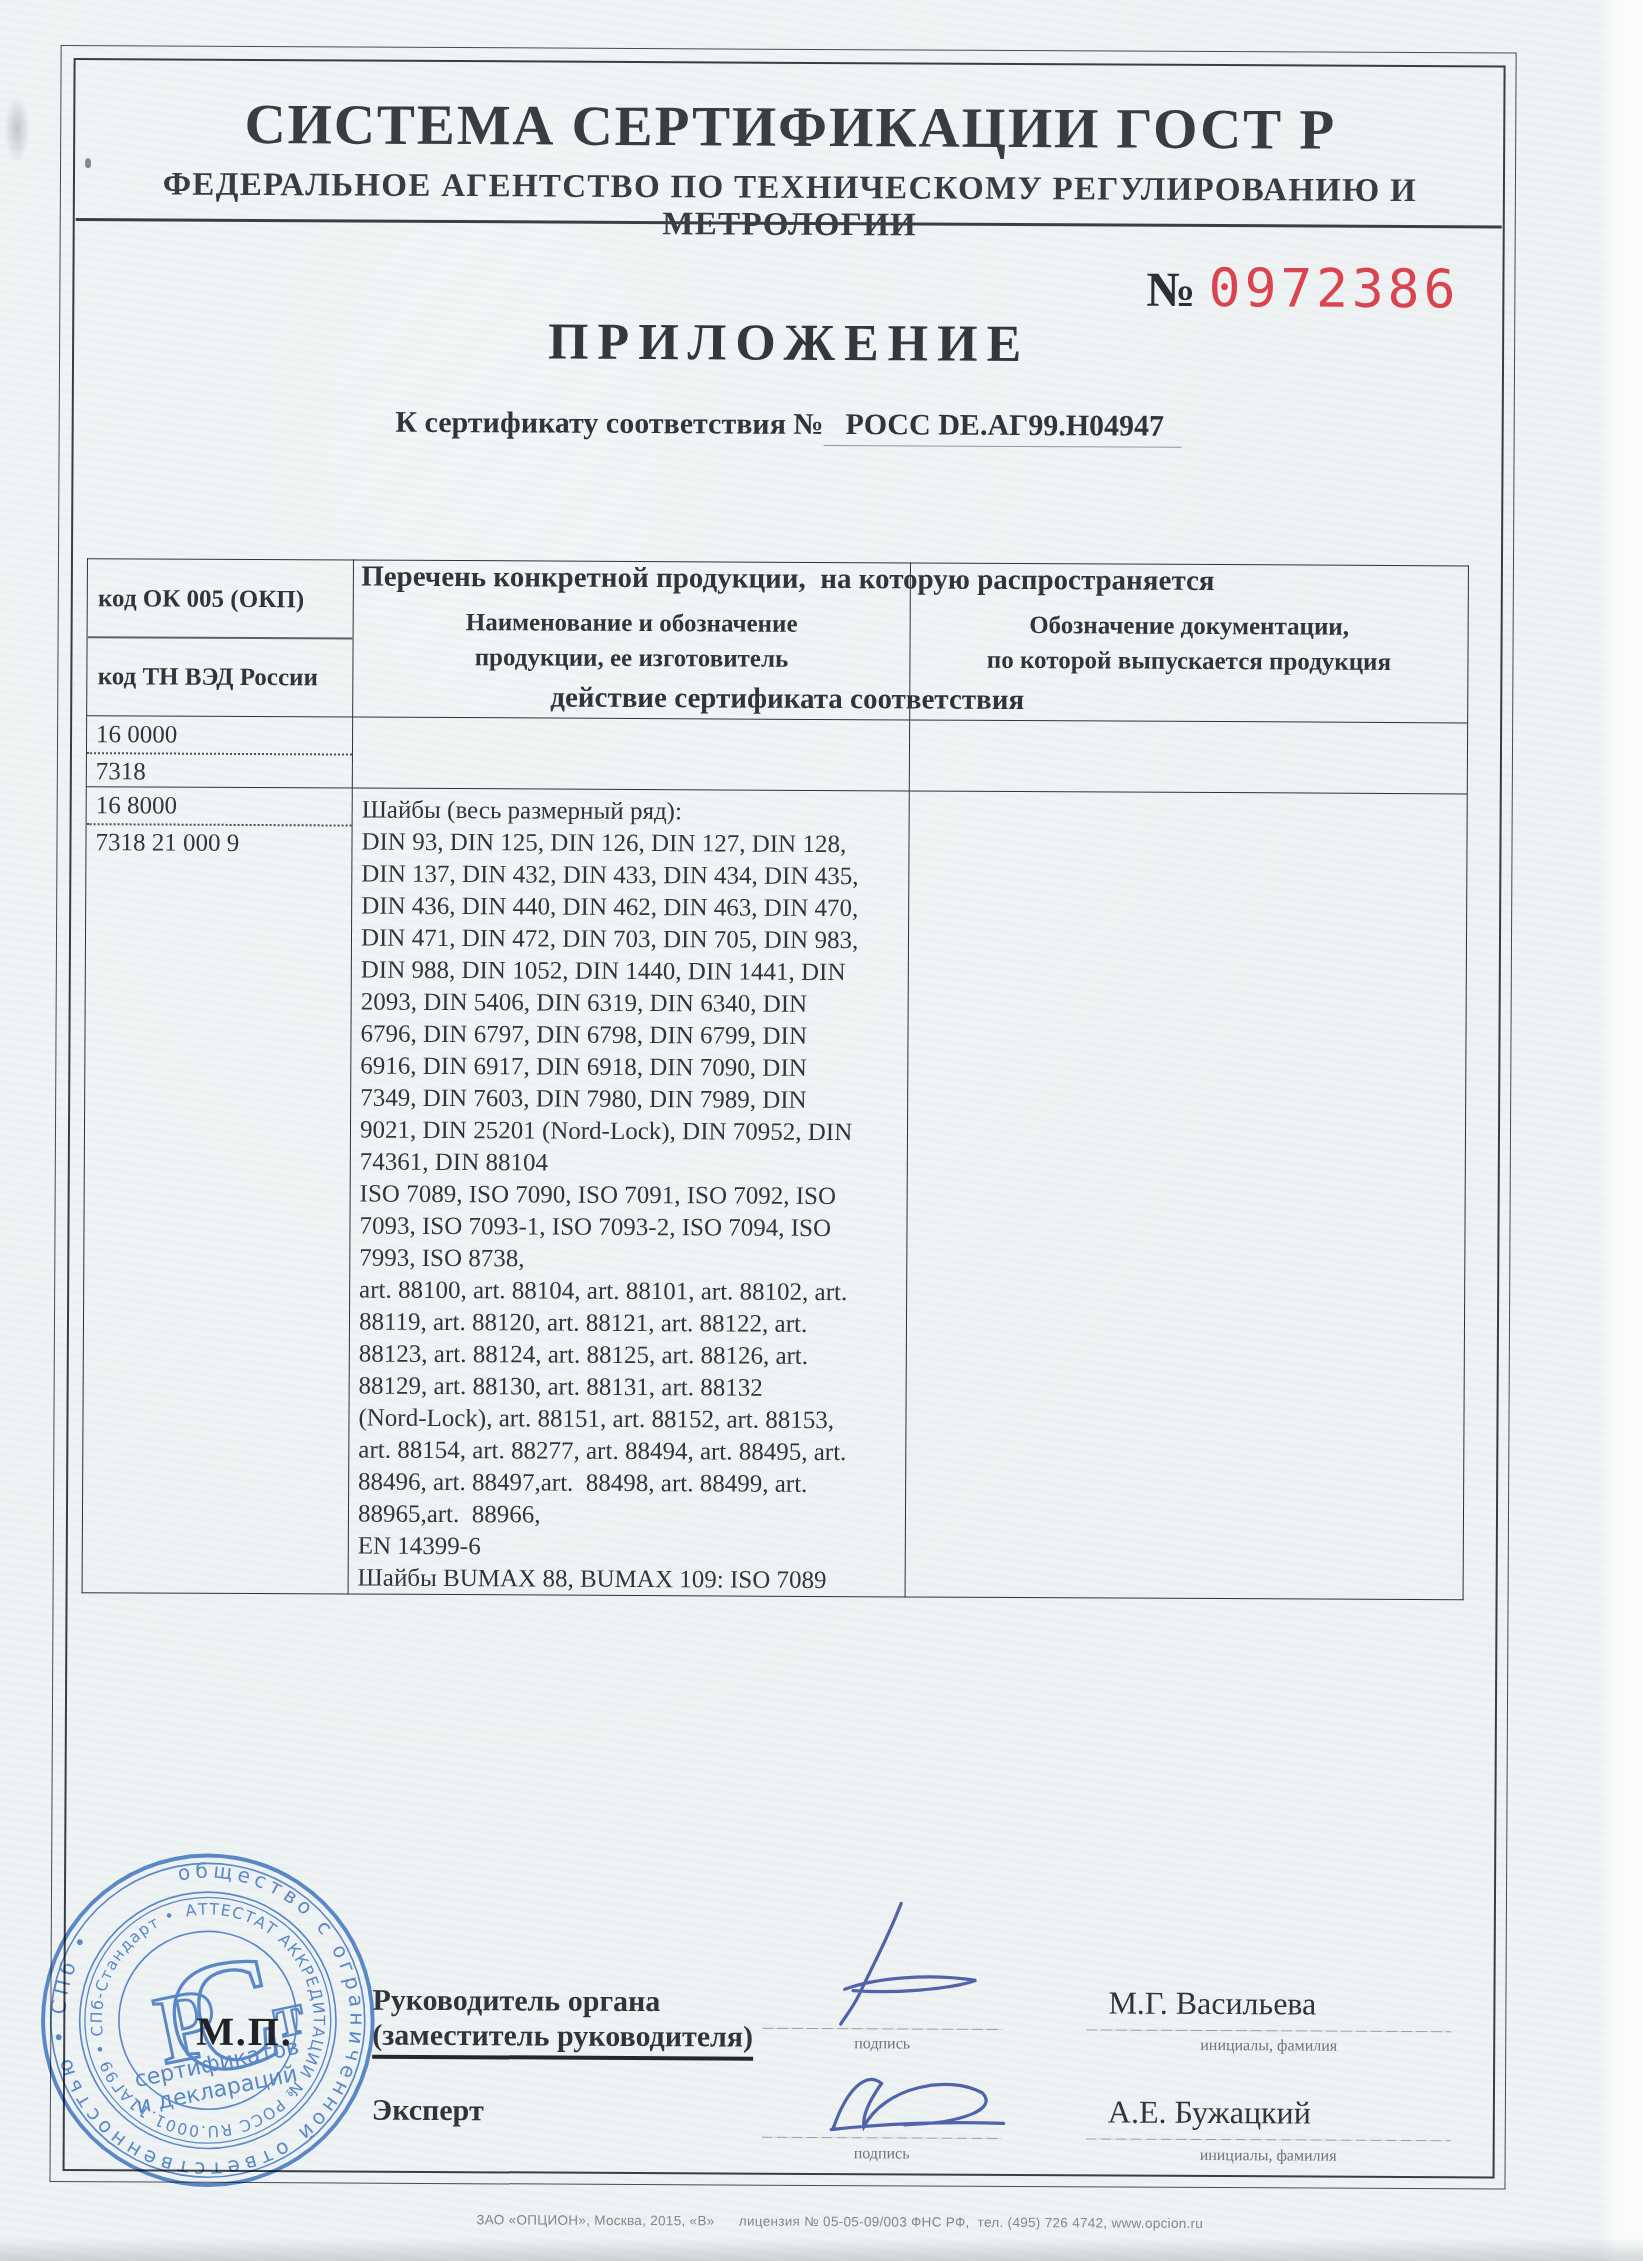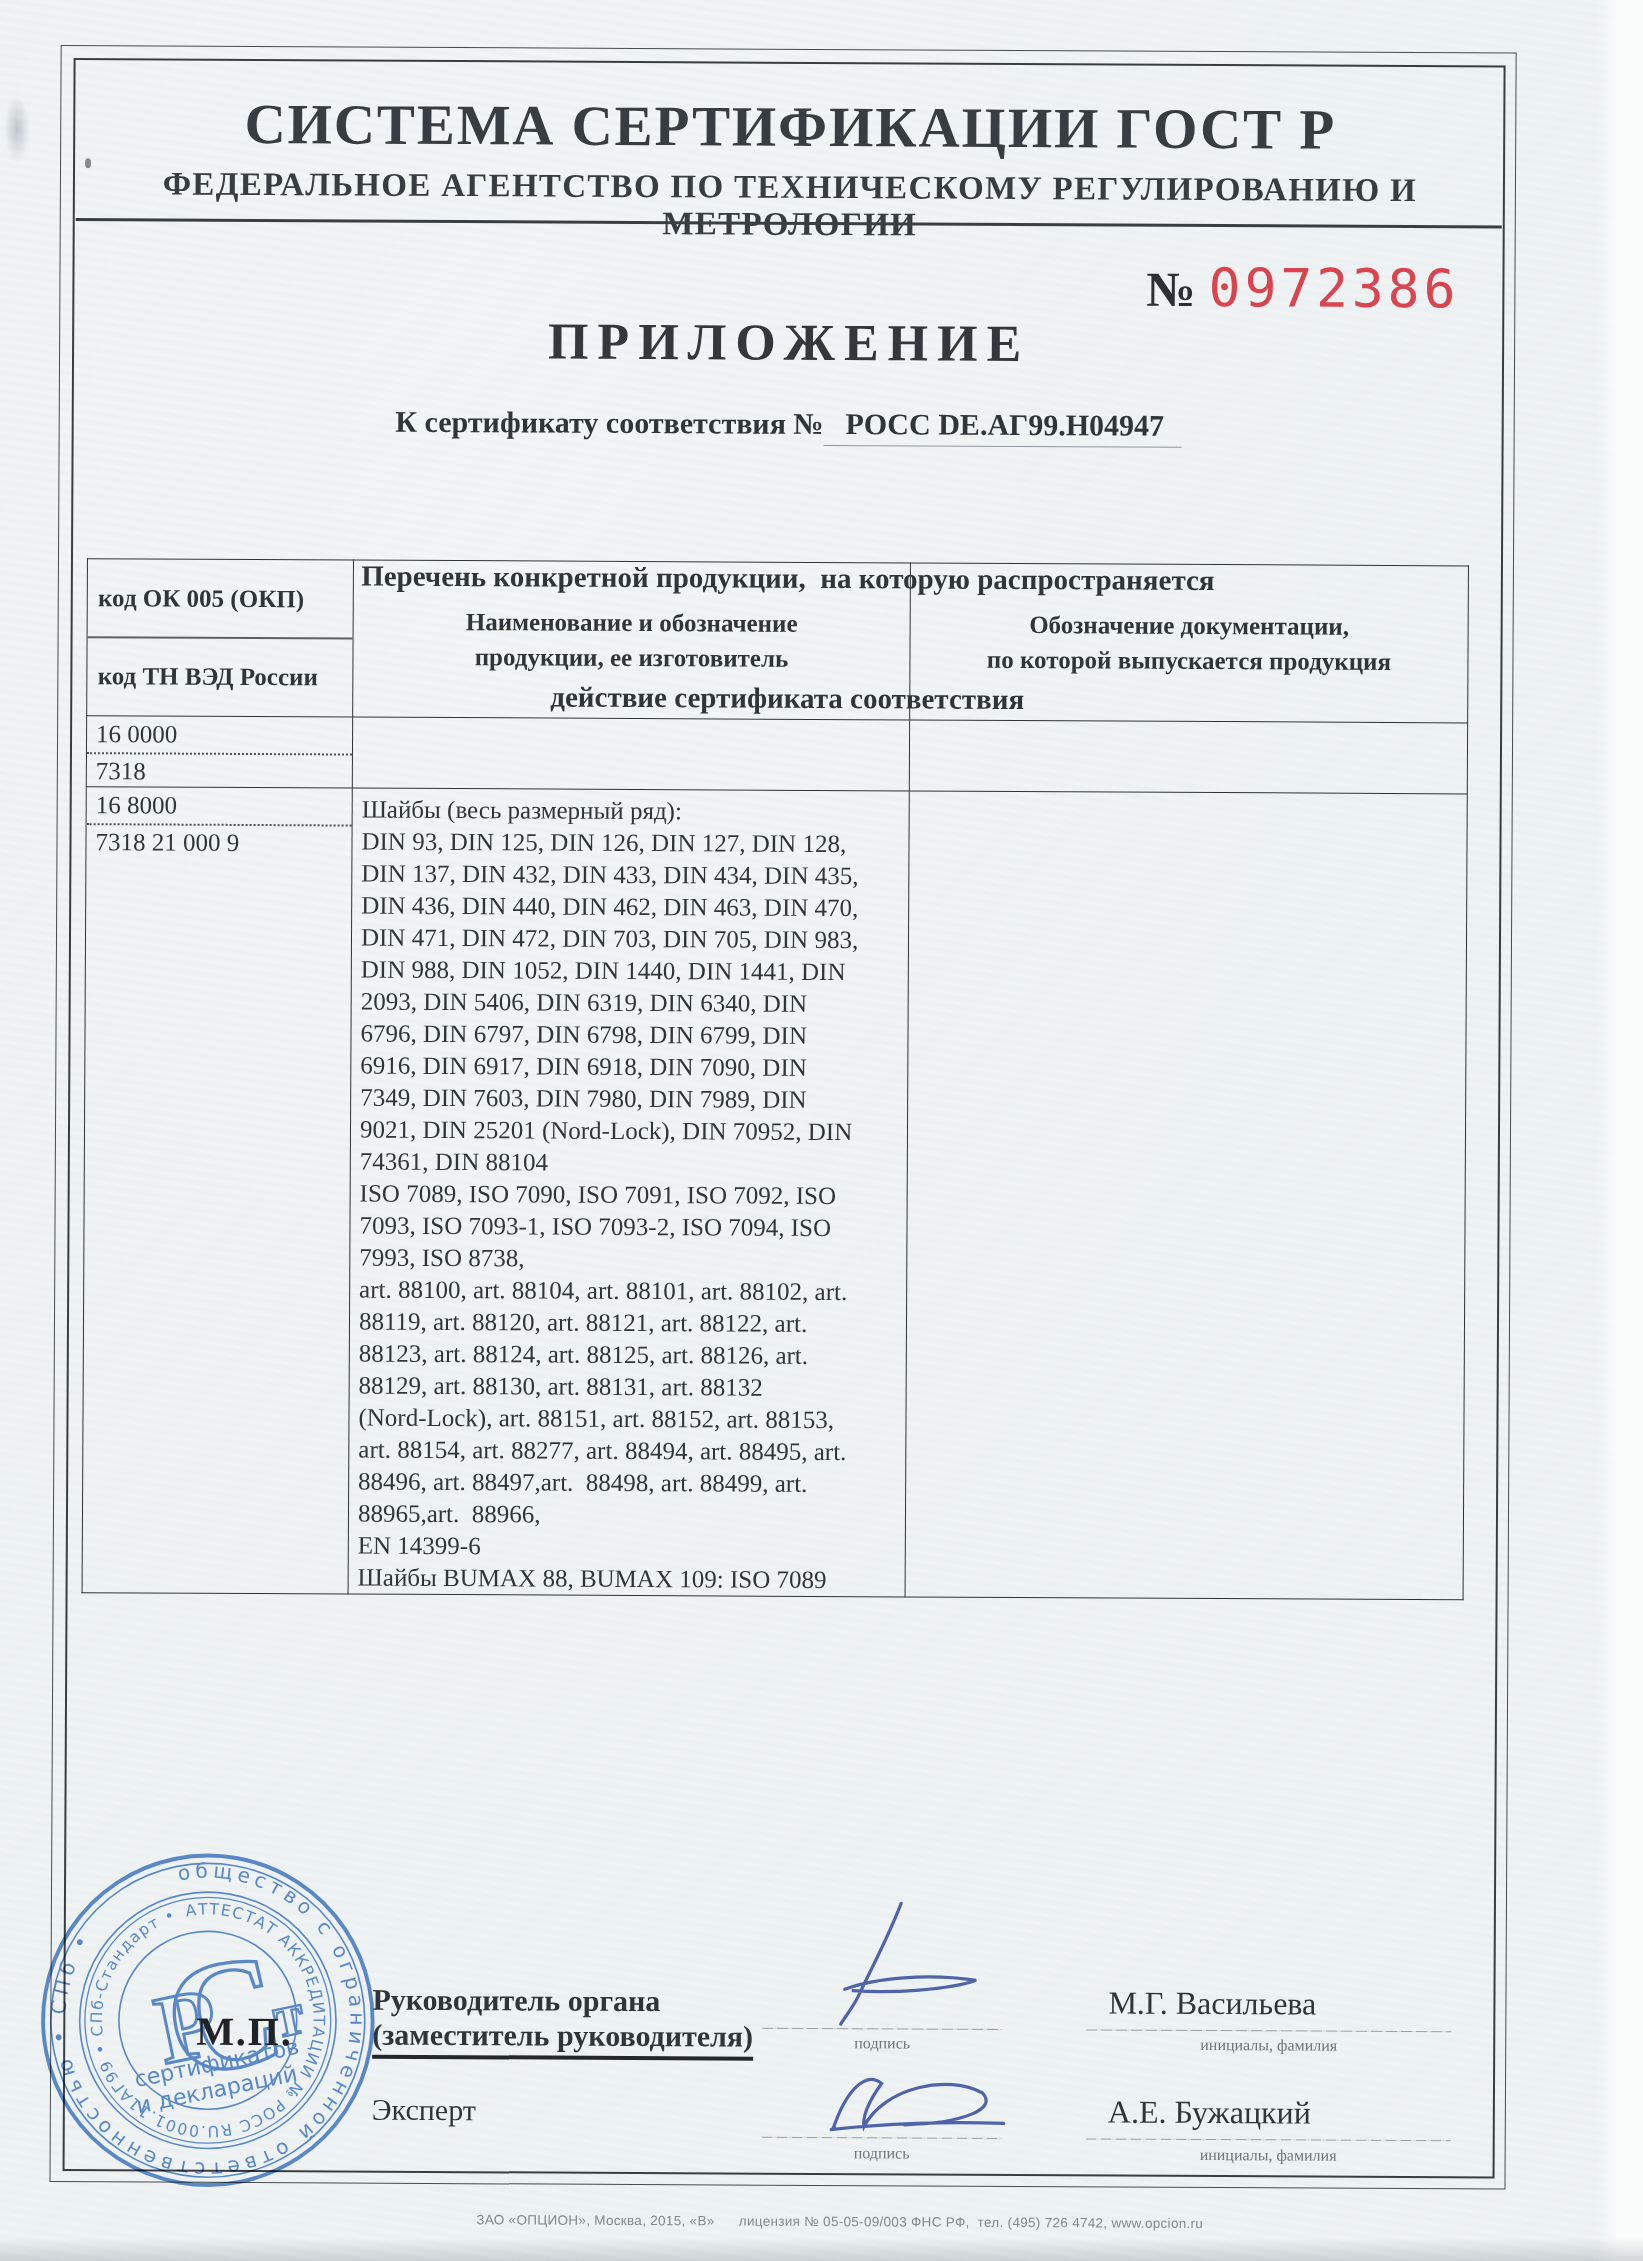--- a/index.html
+++ b/index.html
@@ -64,21 +64,21 @@
   .product-text { white-space:pre-wrap; padding:5.2px 7.7px 0 9px;
     font-size:25px; line-height:32px; }
   
   #stamp-svg { left:36px; top:1847px; width:353px; height:353px;
     transform:rotate(-12deg); mix-blend-mode:multiply; opacity:.92; }
   #mp-label { left:165px; top:2011px; font-size:40px; font-weight:bold;
     letter-spacing:1.9px; color:#1f2327;margin-left:36px; }
   #role-1a { left:377px; top:1985px; font-size:30px; font-weight:bold; }
   #role-1b { left:377px; top:2020px; font-size:30px; font-weight:bold;
     border-bottom:4.5px solid #24282c; padding-bottom:2.6px; }
-  #role-2 { left:377px; top:2095px; font-size:30px; font-weight:normal; }
+  #role-2 { left:377px; top:2095px; font-size:30px; font-weight:bold; }
   .sig-line { height:1.3px;
     background:repeating-linear-gradient(90deg,#99a0a5 0 10.3px, rgba(153,160,165,.3) 10.3px 15px); }
   #sign-line-1 { left:767px; top:2028px; width:240px; }
   #sign-line-2 { left:767px; top:2137px; width:240px; }
   #sign-cap-1 { left:767px; top:2034px; width:240px; }
   #sign-cap-2 { left:767px; top:2144px; width:240px; }
   #name-line-1 { left:1091px; top:2028px; width:365px; }
   #name-line-2 { left:1091px; top:2137px; width:365px; }
   #name-cap-1 { left:1091px; top:2034px; width:365px; }
   #name-cap-2 { left:1091px; top:2144px; width:365px; }

